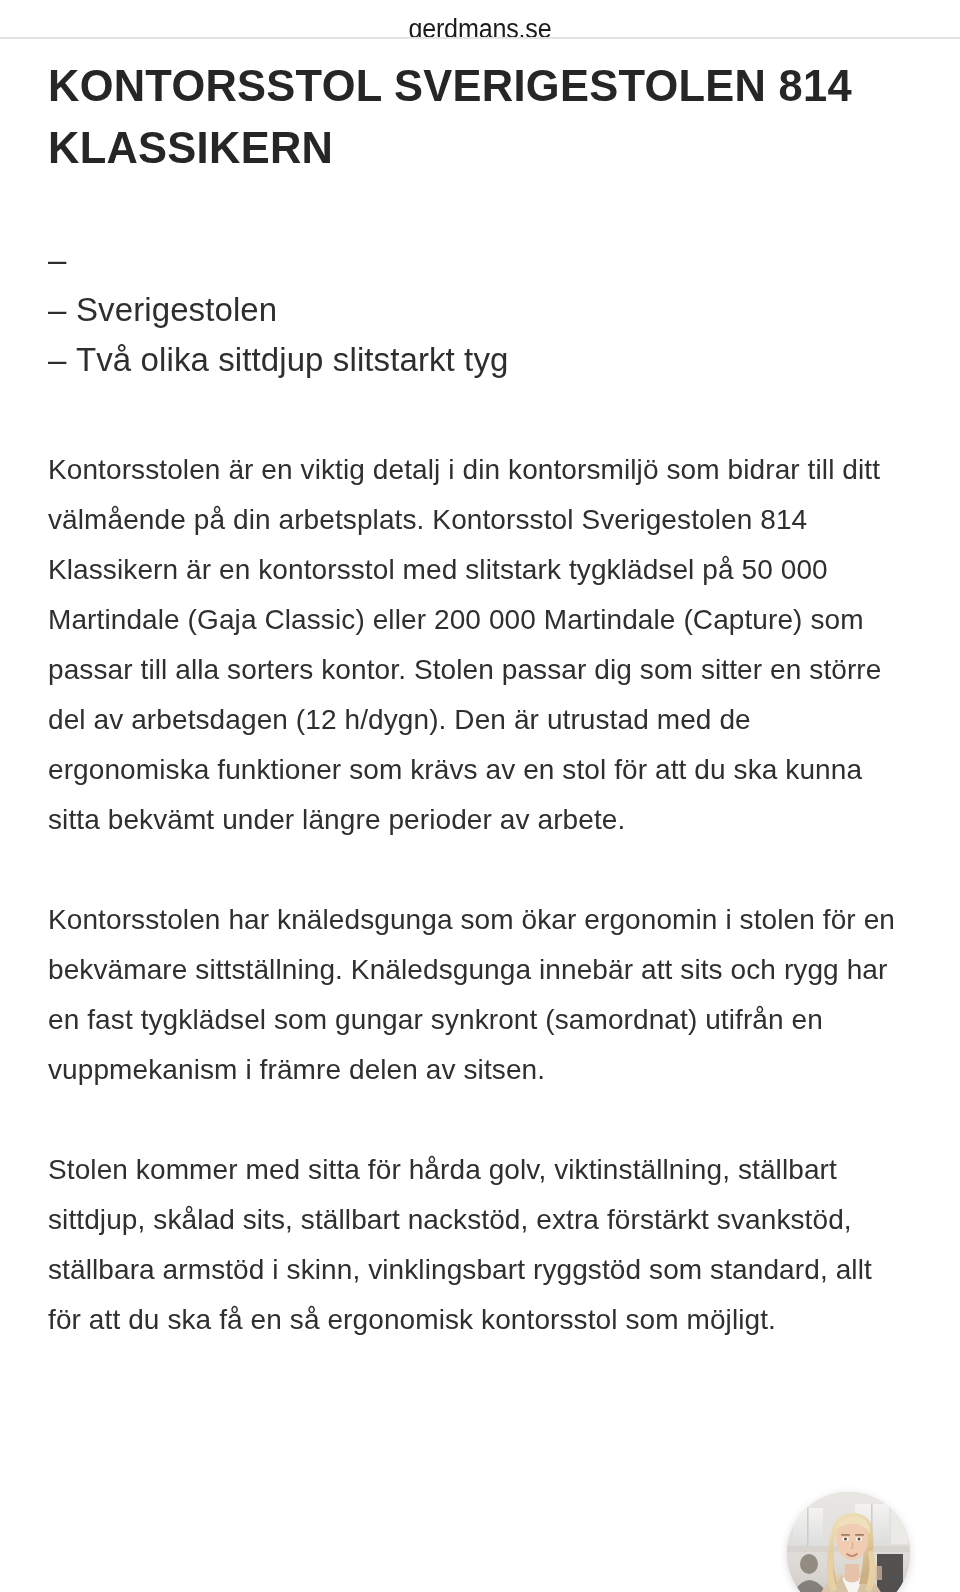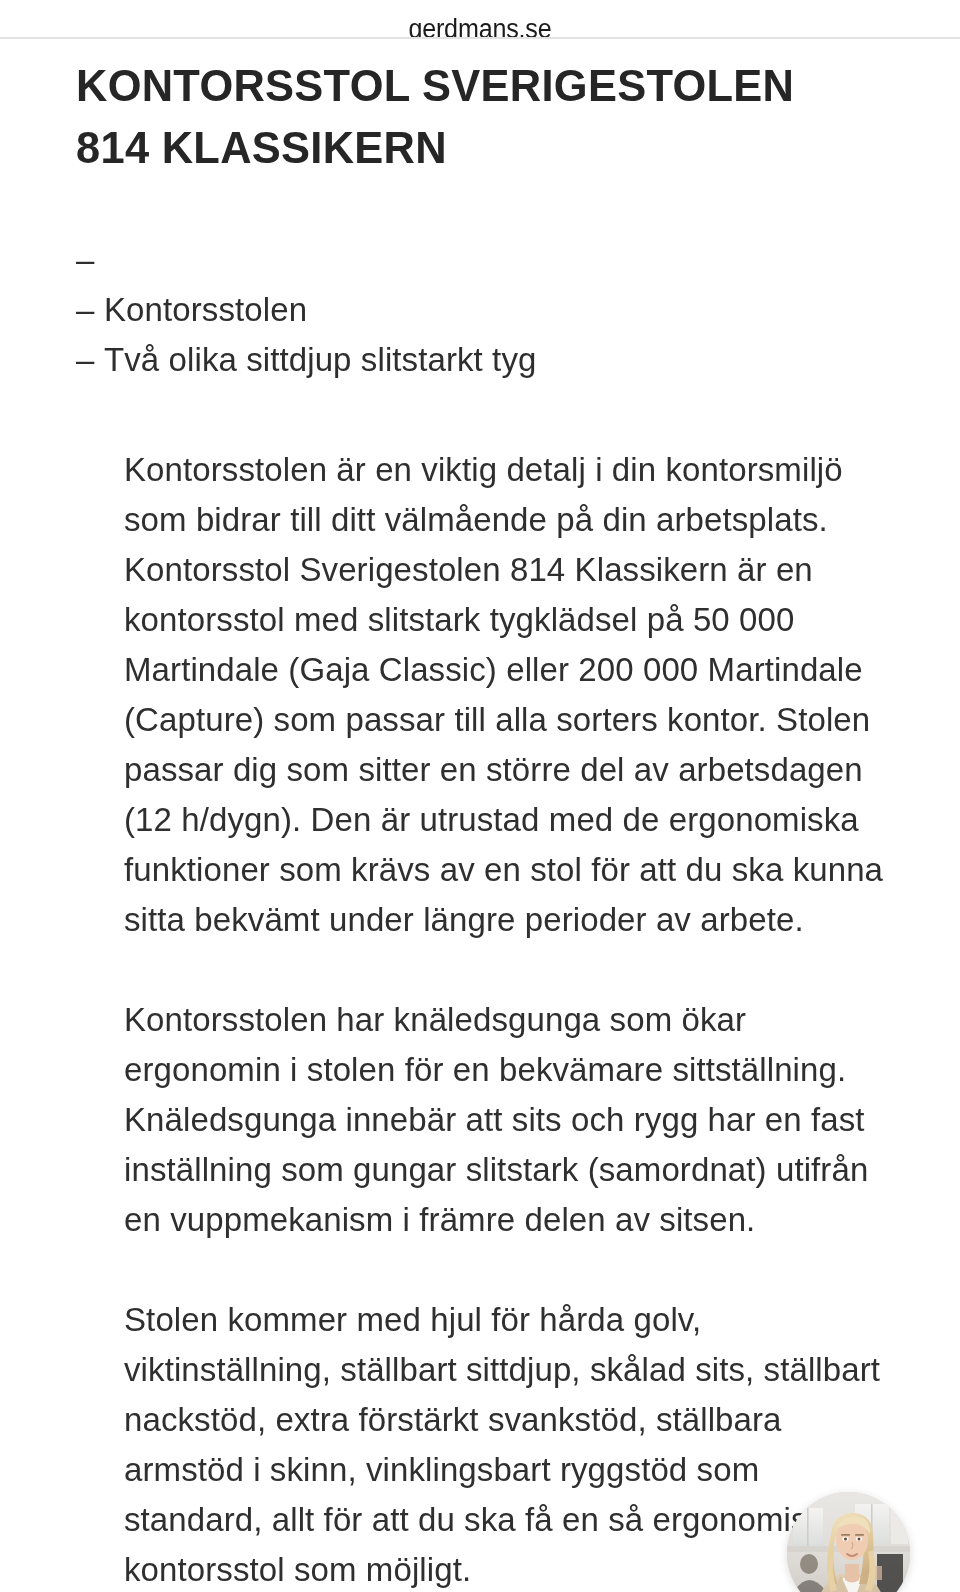--- a/index.html
+++ b/index.html
@@ -53,21 +53,21 @@
   }
 
   
   .page {
     position: absolute;
     top: 39px;
     left: 0;
     width: 960px;
     height: 1553px;
     background: #ffffff;
-    padding: 0 58px 0 76px;
+    padding: 0 58px 0 48px;
     overflow: hidden;
   }
 
   .product-title {
     font-family: "Liberation Sans", "DejaVu Sans", sans-serif;
     font-weight: bold;
     font-size: 45px;
     line-height: 62px;
     letter-spacing: 0.3px;
     color: #262626;
@@ -97,27 +97,26 @@
     width: 28px;
     flex: 0 0 28px;
     color: #2e2e2e;
   }
 
   .description {
     margin-top: 60px;
   }
 
   .description p {
-    font-size: 33px;
+    font-size: 28px;
     line-height: 50px;
     color: #2f2f2f;
     font-weight: 400;
     letter-spacing: 0.1px;
     margin-bottom: 50px;
-    margin-left: 48px;
   }
 
   .description p:last-child { margin-bottom: 0; }
 
   
   .chat-widget {
     position: absolute;
     left: 787px;
     top: 1492px;
     width: 123px;
@@ -148,32 +147,32 @@
 <main class="page">
 
   <h1 class="product-title">KONTORSSTOL SVERIGESTOLEN 814 KLASSIKERN</h1>
 
   <ul class="feature-list">
     <li>
       <span class="feature-dash">–</span>
     </li>
     <li>
       <span class="feature-dash">–</span>
-      <span>Kontorsstolen</span>
+      <span>Sverigestolen</span>
     </li>
     <li>
       <span class="feature-dash">–</span>
       <span>Två olika sittdjup slitstarkt tyg</span>
     </li>
   </ul>
 
   <section class="description">
     <p>Kontorsstolen är en viktig detalj i din kontorsmiljö som bidrar till ditt välmående på din arbetsplats. Kontorsstol Sverigestolen 814 Klassikern är en kontorsstol med slitstark tygklädsel på 50 000 Martindale (Gaja Classic) eller 200 000 Martindale (Capture) som passar till alla sorters kontor. Stolen passar dig som sitter en större del av arbetsdagen (12 h/dygn). Den är utrustad med de ergonomiska funktioner som krävs av en stol för att du ska kunna sitta bekvämt under längre perioder av arbete.</p>
-    <p>Kontorsstolen har knäledsgunga som ökar ergonomin i stolen för en bekvämare sittställning. Knäledsgunga innebär att sits och rygg har en fast inställning som gungar slitstark (samordnat) utifrån en vuppmekanism i främre delen av sitsen.</p>
-    <p>Stolen kommer med hjul för hårda golv, viktinställning, ställbart sittdjup, skålad sits, ställbart nackstöd, extra förstärkt svankstöd, ställbara armstöd i skinn, vinklingsbart ryggstöd som standard, allt för att du ska få en så ergonomisk kontorsstol som möjligt.</p>
+    <p>Kontorsstolen har knäledsgunga som ökar ergonomin i stolen för en bekvämare sittställning. Knäledsgunga innebär att sits och rygg har en fast tygklädsel som gungar synkront (samordnat) utifrån en vuppmekanism i främre delen av sitsen.</p>
+    <p>Stolen kommer med sitta för hårda golv, viktinställning, ställbart sittdjup, skålad sits, ställbart nackstöd, extra förstärkt svankstöd, ställbara armstöd i skinn, vinklingsbart ryggstöd som standard, allt för att du ska få en så ergonomisk kontorsstol som möjligt.</p>
   </section>
 
 </main>
 
 <div class="chat-widget">
   <div class="chat-avatar">
     <svg viewBox="0 0 123 123" preserveAspectRatio="xMidYMid slice" aria-hidden="true">
       <defs>
         <linearGradient id="roomBg" x1="0" y1="0" x2="0" y2="1">
           <stop offset="0%" stop-color="#e9e7e4"></stop>

